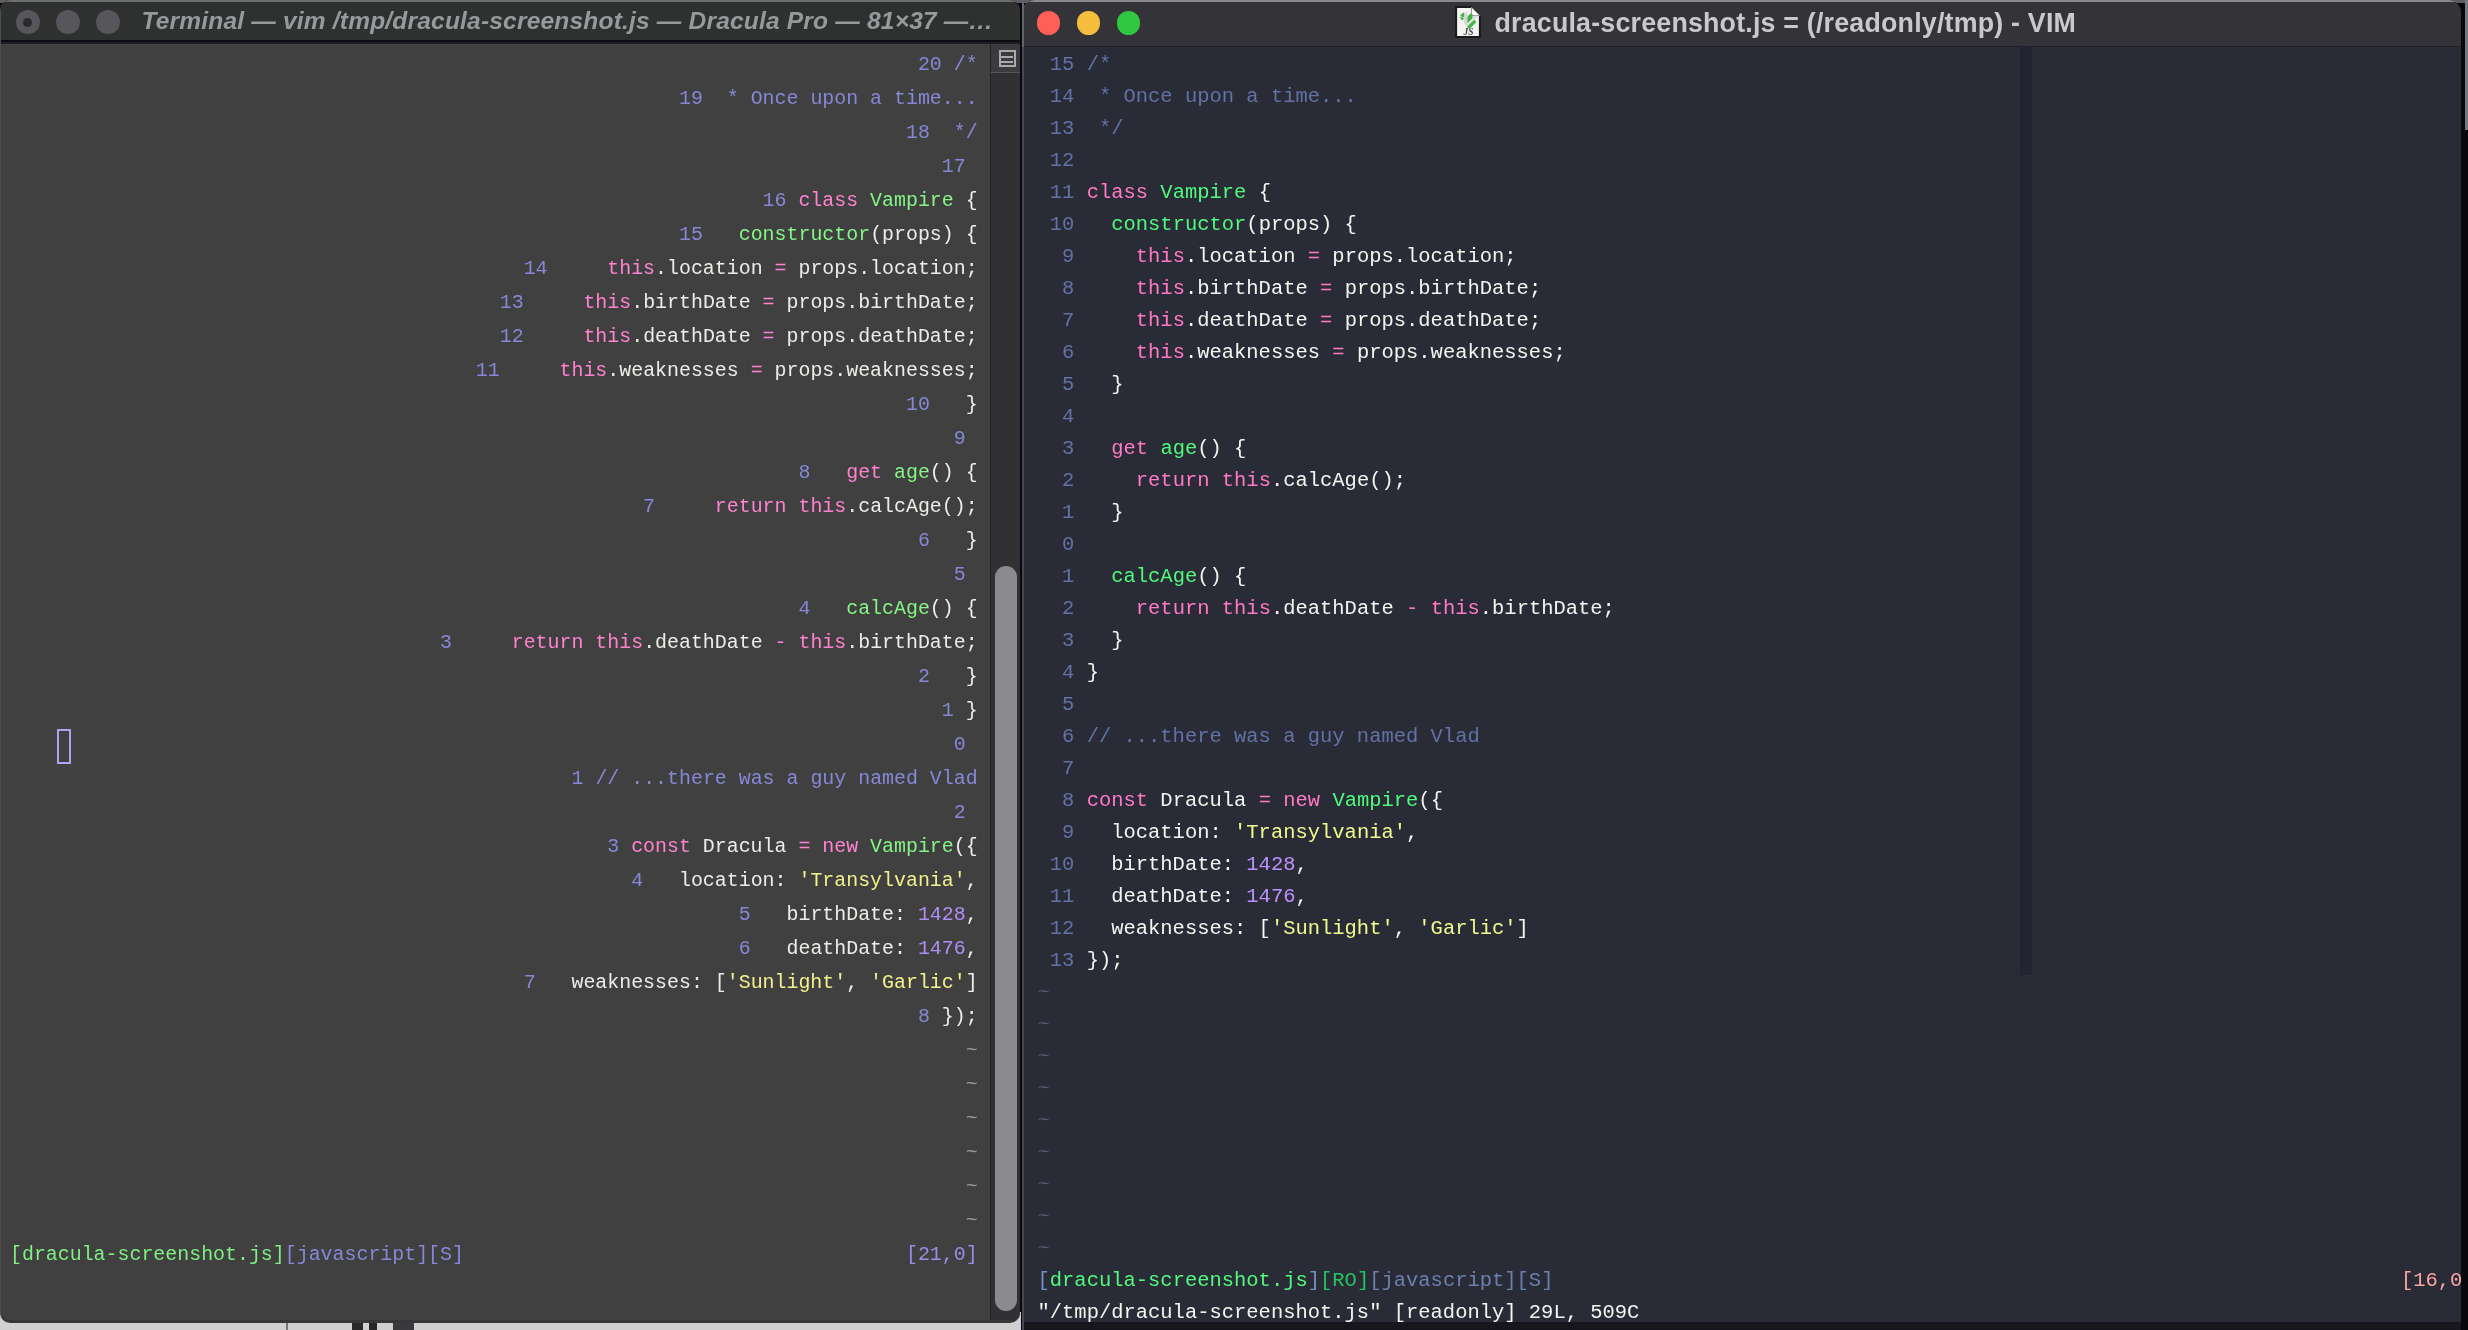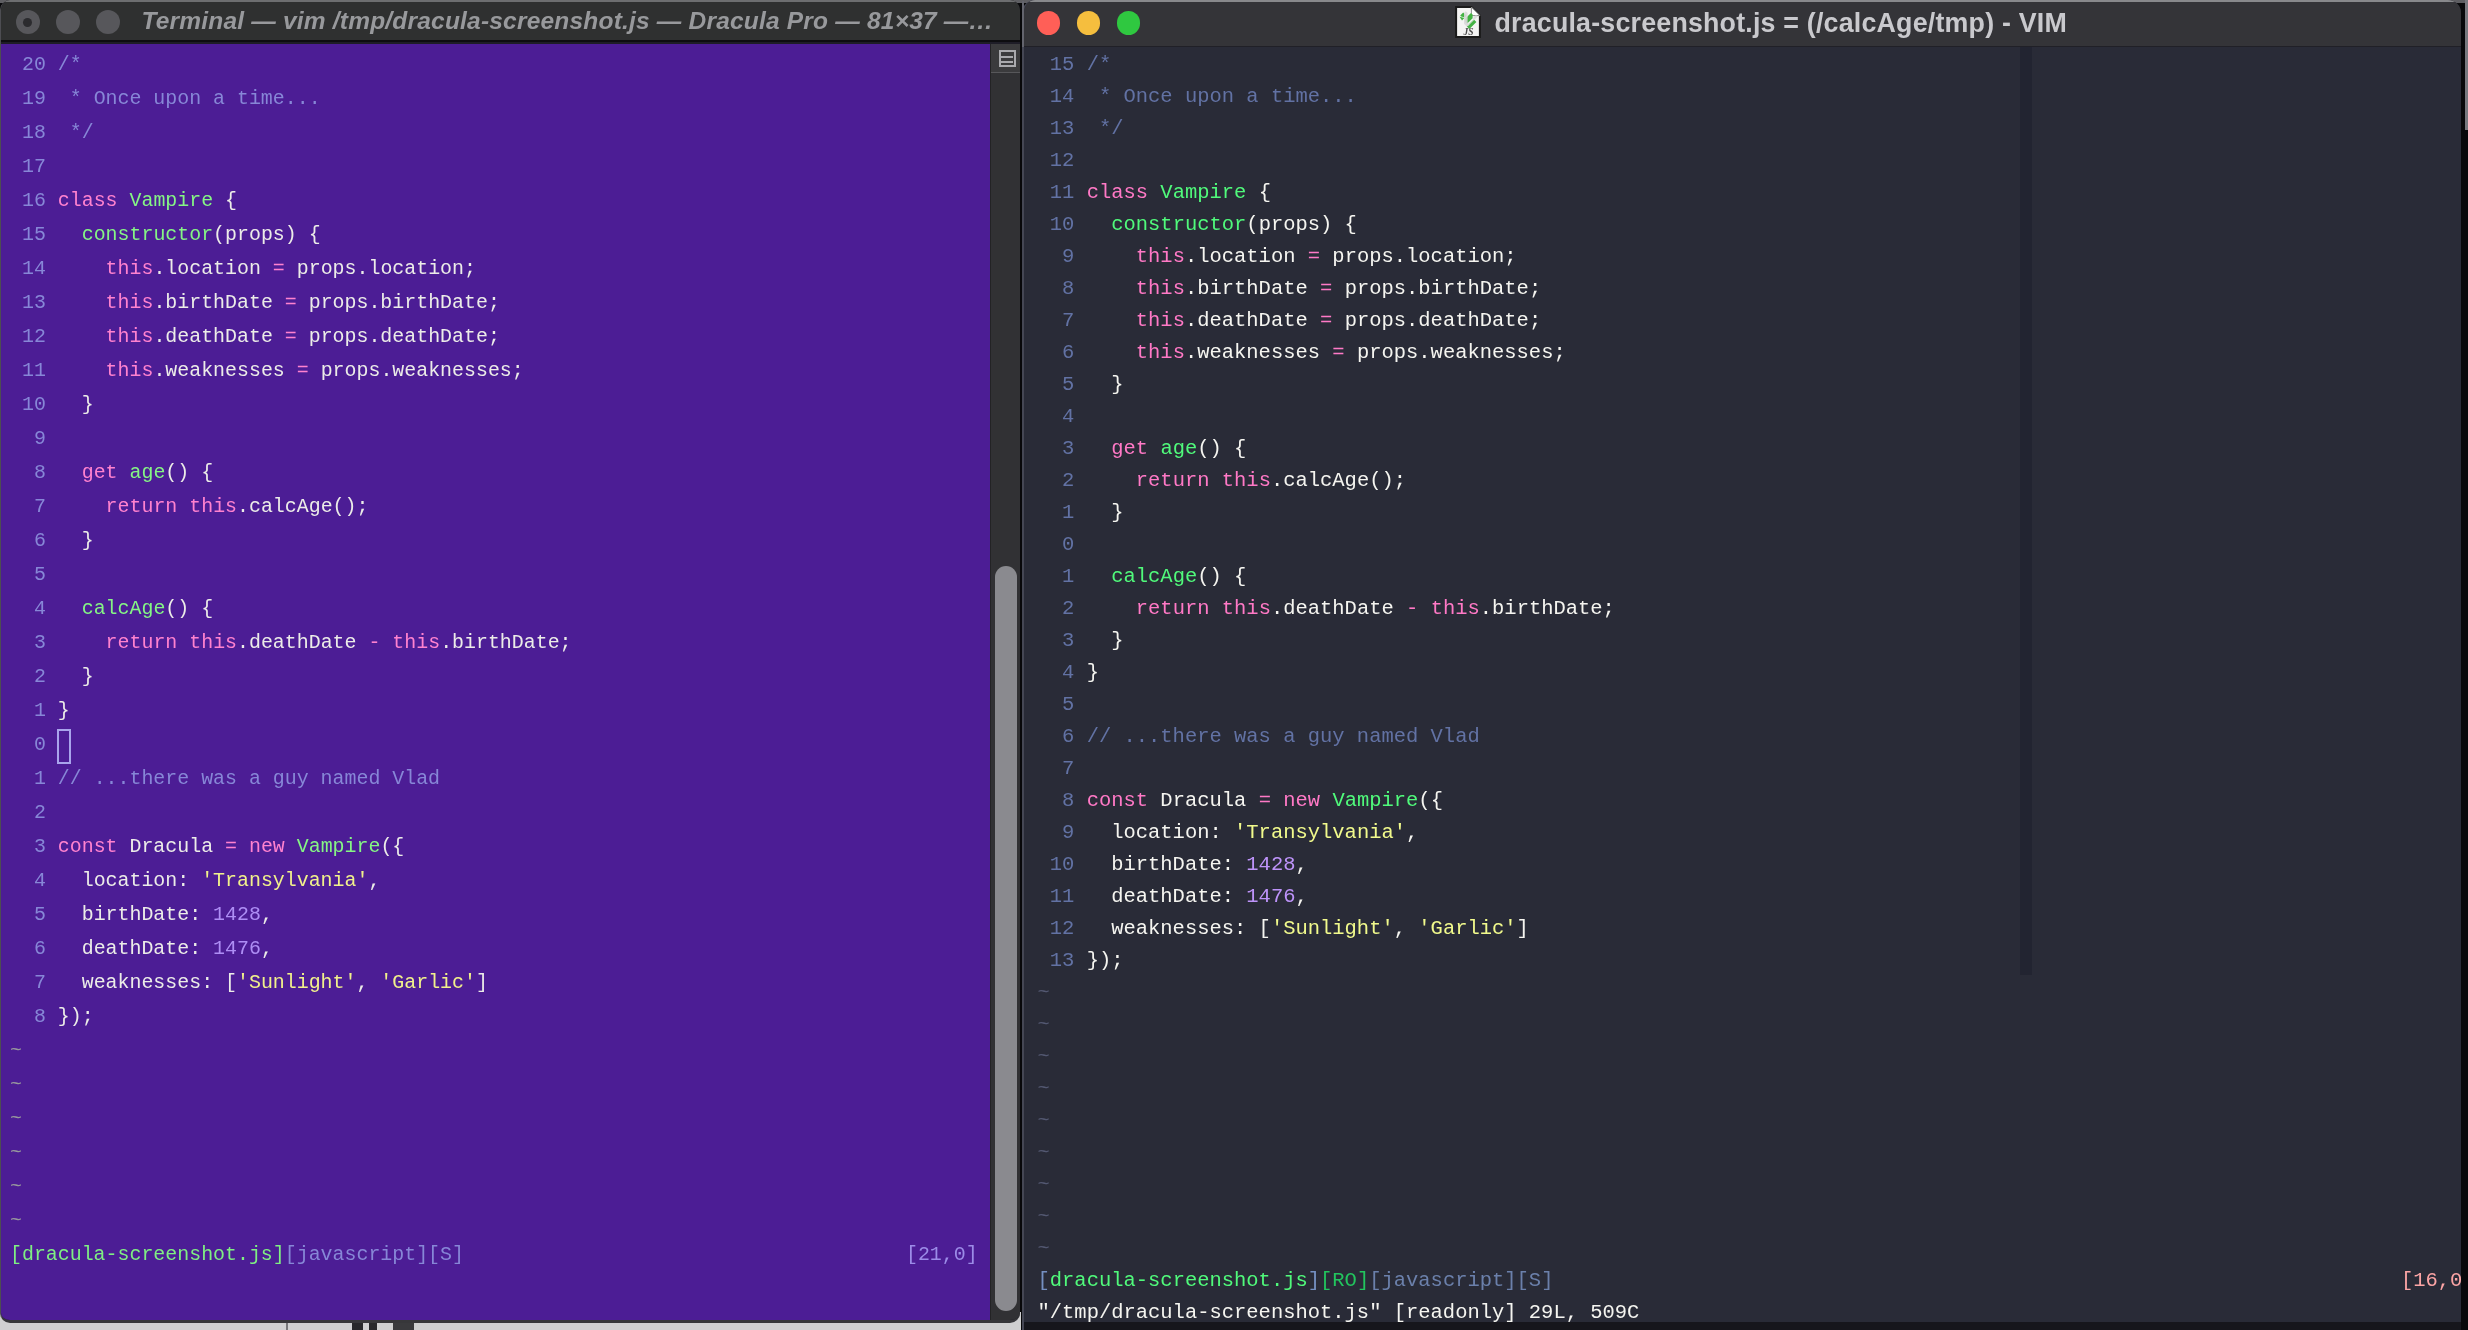--- a/index.html
+++ b/index.html
@@ -18,21 +18,21 @@
 #winL .tbar { position:absolute; left:0; top:0; width:100%; height:42px; background:#2F3030;
   box-shadow: inset 0 2px 0 #6d6e70; border-bottom:2px solid #0d0d10;font-style:italic; }
 #winL .tbar .title { position:absolute; left:140.5px; top:0; line-height:42px;
   font-size:24.5px; font-weight:600; color:#98999C; letter-spacing:0.2px; }
 .light { position:absolute; border-radius:50%; width:24px; height:24px; top:10px; }
 #winL .l1 { left:14.5px; background:#57575B; }
 #winL .l1::after { content:""; position:absolute; left:7.5px; top:7.5px; width:9px; height:9px;
   border-radius:50%; background:#2B2B2E; }
 #winL .l2 { left:54.5px; background:#57575B; }
 #winL .l3 { left:94.5px; background:#57575B; }
-#winL .content { position:absolute; left:0; top:44px; width:990px; bottom:0; background:#4c1d95; }
+#winL .content { position:absolute; left:0; top:44px; width:990px; bottom:0; background:#404040;text-align:right; }
 #winL pre { position:absolute; left:9px; top:4px; font-size:19.92px; line-height:34px; }
 #winL .row { height:34px; }
 #winL .n { color:#8787D7; } #winL .c { color:#8787D7; }
 #winL .p { color:#FF82CF; } #winL .g { color:#85F585; }
 #winL .y { color:#F1F18B; } #winL .u { color:#AE8EF5; }
 #winL .f { color:#ECECE8; } #winL .t { color:#97979D; }
 #winL .sg { color:#7FEF83; } #winL .sl { color:#8787D7; } #winL .ru { color:#9C8CE8; }
 #cursorL { position:absolute; left:56px; top:729px; width:13.5px; height:35px;
   border:2.5px solid #A9A4EC; }
 #sbar { position:absolute; right:0; top:44px; width:30px; bottom:0; background:#313134; border-left:1px solid #232325; }
@@ -99,21 +99,21 @@
       <div id="sthumb"></div>
     </div>
 </div>
 
 <div id="winR">
   <div id="ccol"></div>
   <div class="content">
       <pre class="mono"><div class="row"><span class="n"> 15 </span><span class="c">/*</span></div><div class="row"><span class="n"> 14 </span><span class="c"> * Once upon a time...</span></div><div class="row"><span class="n"> 13 </span><span class="c"> */</span></div><div class="row"><span class="n"> 12 </span></div><div class="row"><span class="n"> 11 </span><span class="p">class</span><span class="f"> </span><span class="g">Vampire</span><span class="f"> {</span></div><div class="row"><span class="n"> 10 </span><span class="f">  </span><span class="g">constructor</span><span class="f">(props) {</span></div><div class="row"><span class="n">  9 </span><span class="f">    </span><span class="p">this</span><span class="f">.location </span><span class="p">=</span><span class="f"> props.location;</span></div><div class="row"><span class="n">  8 </span><span class="f">    </span><span class="p">this</span><span class="f">.birthDate </span><span class="p">=</span><span class="f"> props.birthDate;</span></div><div class="row"><span class="n">  7 </span><span class="f">    </span><span class="p">this</span><span class="f">.deathDate </span><span class="p">=</span><span class="f"> props.deathDate;</span></div><div class="row"><span class="n">  6 </span><span class="f">    </span><span class="p">this</span><span class="f">.weaknesses </span><span class="p">=</span><span class="f"> props.weaknesses;</span></div><div class="row"><span class="n">  5 </span><span class="f">  }</span></div><div class="row"><span class="n">  4 </span></div><div class="row"><span class="n">  3 </span><span class="f">  </span><span class="p">get</span><span class="f"> </span><span class="g">age</span><span class="f">() {</span></div><div class="row"><span class="n">  2 </span><span class="f">    </span><span class="p">return</span><span class="f"> </span><span class="p">this</span><span class="f">.calcAge();</span></div><div class="row"><span class="n">  1 </span><span class="f">  }</span></div><div class="row"><span class="n">  0 </span></div><div class="row"><span class="n">  1 </span><span class="f">  </span><span class="g">calcAge</span><span class="f">() {</span></div><div class="row"><span class="n">  2 </span><span class="f">    </span><span class="p">return</span><span class="f"> </span><span class="p">this</span><span class="f">.deathDate </span><span class="p">-</span><span class="f"> </span><span class="p">this</span><span class="f">.birthDate;</span></div><div class="row"><span class="n">  3 </span><span class="f">  }</span></div><div class="row"><span class="n">  4 </span><span class="f">}</span></div><div class="row"><span class="n">  5 </span></div><div class="row"><span class="n">  6 </span><span class="c">// ...there was a guy named Vlad</span></div><div class="row"><span class="n">  7 </span></div><div class="row"><span class="n">  8 </span><span class="p">const</span><span class="f"> Dracula </span><span class="p">=</span><span class="f"> </span><span class="p">new</span><span class="f"> </span><span class="g">Vampire</span><span class="f">({</span></div><div class="row"><span class="n">  9 </span><span class="f">  location: </span><span class="y">'Transylvania'</span><span class="f">,</span></div><div class="row"><span class="n"> 10 </span><span class="f">  birthDate: </span><span class="u">1428</span><span class="f">,</span></div><div class="row"><span class="n"> 11 </span><span class="f">  deathDate: </span><span class="u">1476</span><span class="f">,</span></div><div class="row"><span class="n"> 12 </span><span class="f">  weaknesses: [</span><span class="y">'Sunlight'</span><span class="f">, </span><span class="y">'Garlic'</span><span class="f">]</span></div><div class="row"><span class="n"> 13 </span><span class="f">});</span></div><div class="row"><span class="t">~</span></div><div class="row"><span class="t">~</span></div><div class="row"><span class="t">~</span></div><div class="row"><span class="t">~</span></div><div class="row"><span class="t">~</span></div><div class="row"><span class="t">~</span></div><div class="row"><span class="t">~</span></div><div class="row"><span class="t">~</span></div><div class="row"><span class="t">~</span></div><div class="row"><span class="b1">[</span><span class="sg">dracula-screenshot.js</span><span class="b1">]</span><span class="ro">[RO]</span><span class="sj">[javascript][S]</span>                                                                     <span class="ru">[16,0]</span></div><div class="row"><span class="f">"/tmp/dracula-screenshot.js" [readonly] 29L, 509C</span></div></pre>
     </div>
   <div class="tbar">
-      <span class="title">dracula-screenshot.js = (/calcAge/tmp) - VIM</span>
+      <span class="title">dracula-screenshot.js = (/readonly/tmp) - VIM</span>
       <svg width="26" height="32" viewBox="0 0 26 32" style="position:absolute;left:431px;top:6px">
 <path d="M1.1,1.1 H16.4 L24.9,9.6 V30.9 H1.1 Z" fill="#F4F4F3" stroke="#1A1A1A" stroke-width="2"></path>
 <path d="M16.4,1.1 L24.9,9.6 H16.4 Z" fill="#FFFFFF" stroke="#8E8E8E" stroke-width="1"></path>
 <g>
 <polygon points="8.2,6.4 11.6,9.8 10.0,11.4 6.2,10.4 5.2,9.4" fill="#43B243"></polygon>
 <polygon points="4.6,10.8 9.4,12.0 7.0,14.4" fill="#43B243"></polygon>
 <polygon points="12.4,10.6 16.0,7.0 17.6,8.6 17.6,12.2 12.0,17.8 10.4,16.2 10.4,12.6" fill="#43B243"></polygon>
 <polygon points="13.2,19.0 18.8,13.4 21.4,16.0 14.4,23.0 11.8,20.4 12.2,20.0" fill="#43B243"></polygon>
 <path d="M10.8,5.2 L12.6,7.0 L12.6,16.6 L14.2,18.2 L19.0,13.4 L17.8,12.2 L21.0,9.0 L22.6,10.6 L13.0,20.2 L11.4,20.2 L9.0,17.8 L9.0,7.0 Z" fill="#D9D9D9" opacity="0.9"></path>
 </g>

